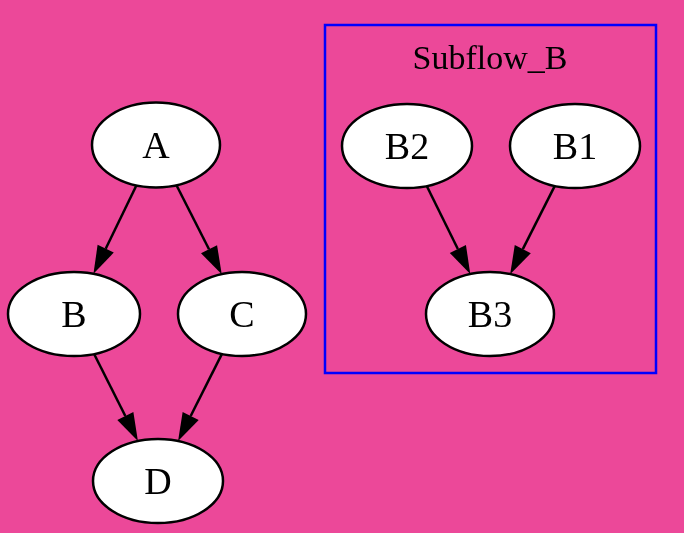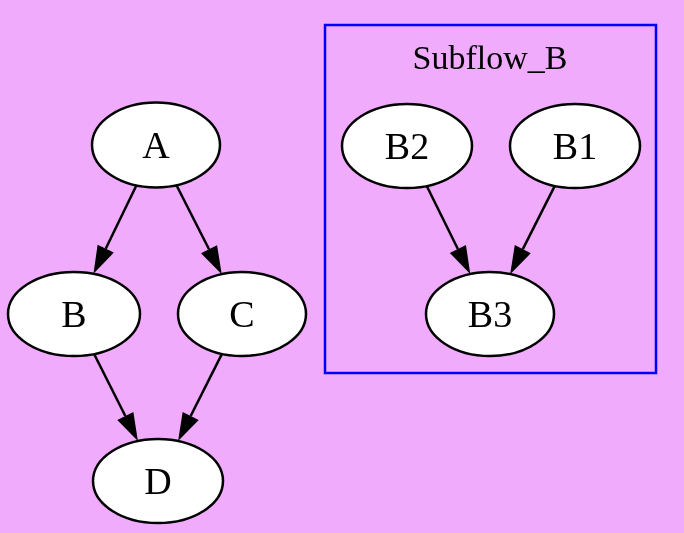--- a/index.html
+++ b/index.html
@@ -4,21 +4,21 @@
 <style>
   html, body {
     margin: 0;
     padding: 0;
     background: #ffffff;
   }
   .canvas {
     position: relative;
     width: 684px;
     height: 533px;
-    background: #f0abfc;
+    background: #ec4899;
     overflow: hidden;
   }
   svg text {
     font-family: "Liberation Serif", "DejaVu Serif", serif;
     user-select: none;
   }
 </style>
 </head>
 <body>
 

